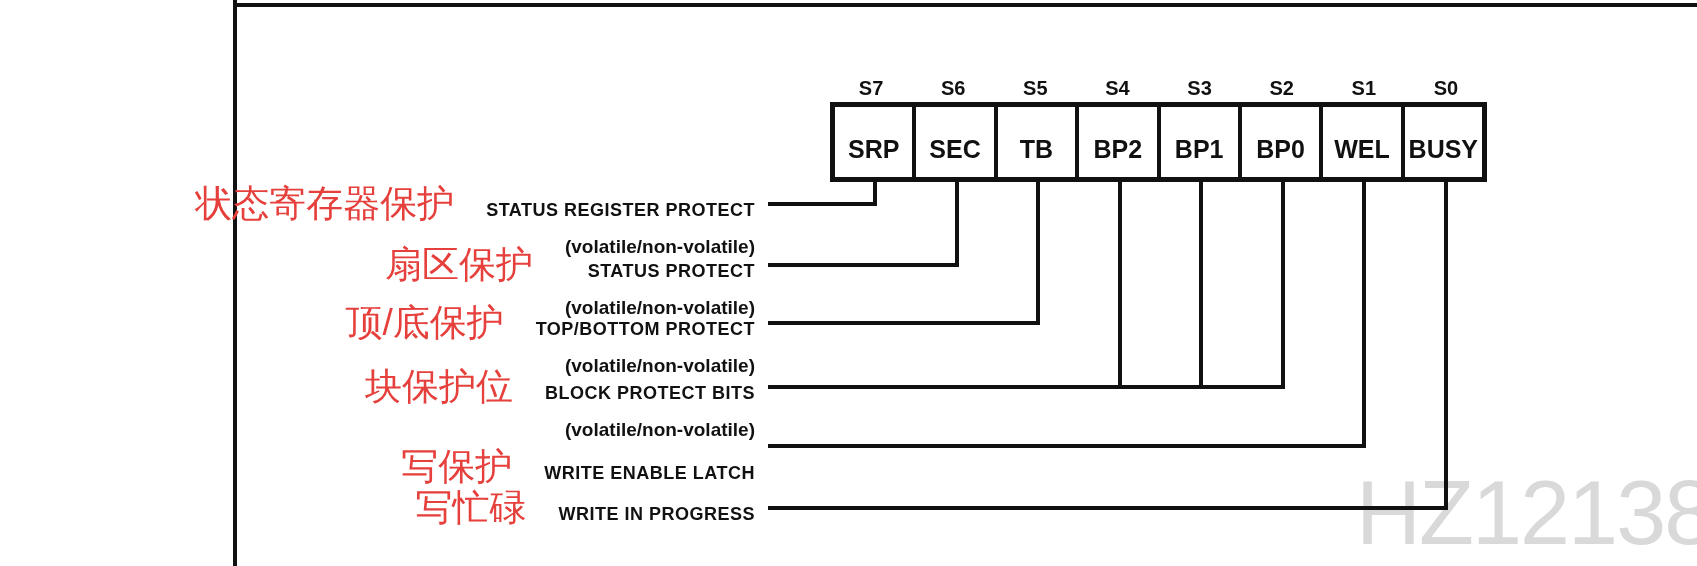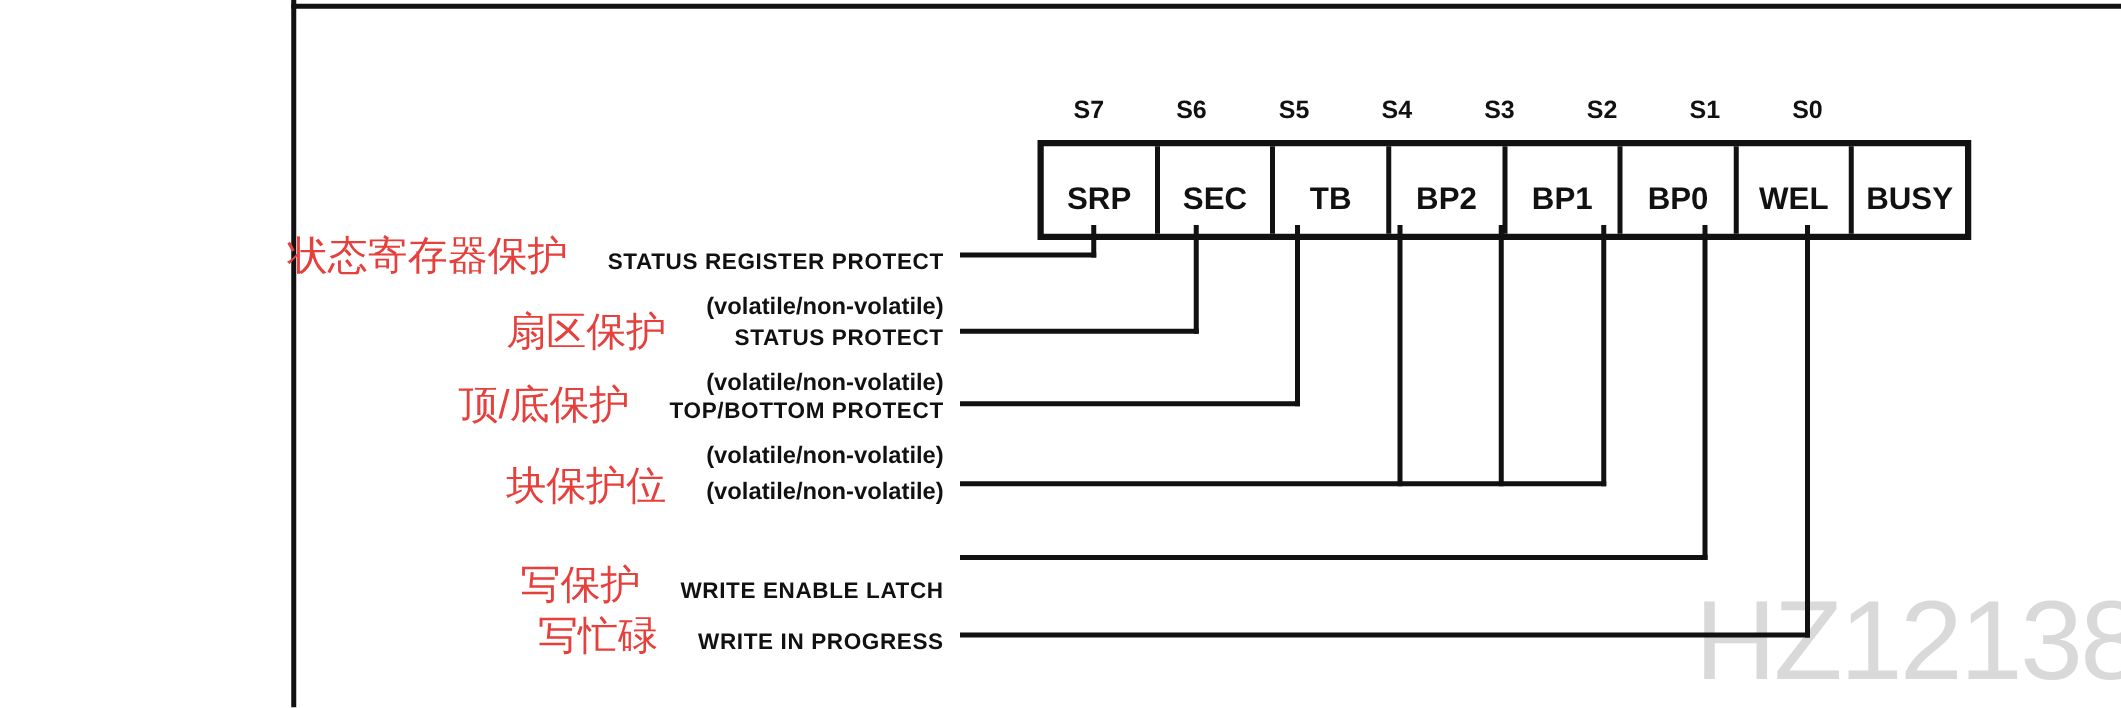--- a/index.html
+++ b/index.html
@@ -25,21 +25,21 @@
     position:absolute;left:830px;top:68px;width:657px;height:32px;
     display:flex;z-index:3;
   }
   .bit-index{
     flex:1;display:flex;align-items:flex-end;justify-content:center;
     font-size:20px;font-weight:600;line-height:1.2;
   }
 
   
   .register-box{
-    position:absolute;left:830px;top:112px;width:747px;height:80px;
+    position:absolute;left:830px;top:102px;width:657px;height:80px;
     box-sizing:border-box;border:5px solid #111;background:#fff;
     display:flex;z-index:3;
   }
   .bit-cell{
     flex:1;display:flex;align-items:center;justify-content:center;
     padding-top:14px;box-sizing:border-box;
     border-right:4px solid #111;
     font-size:25px;font-weight:600;letter-spacing:0px;
   }
   .bit-cell:last-child{border-right:none;}
@@ -69,21 +69,21 @@
     display:flex;align-items:baseline;gap:32px;justify-content:flex-end;
     white-space:nowrap;
   }
   .r-1{top:189px;}
   .r-2{top:250px;}
   .r-3{top:308px;}
   .r-4{top:372px;}
   .r-5{top:452px;}
   .r-6{top:493px;gap:32px;}
   .zh-label{
-    color:#e6403d;font-size:32px;font-weight:500;line-height:30px;
+    color:#e6403d;font-size:37px;font-weight:500;line-height:30px;
   }
   .en-block{text-align:right;}
   .en-main{font-size:18px;font-weight:600;line-height:30px;letter-spacing:0.5px;}
   .en-sub{font-size:19px;font-weight:600;line-height:21px;margin-top:11px;}
   .en-sub:empty{display:none;}
 </style>
 </head>
 <body>
 
 <div class="frame-v"></div>
@@ -149,20 +149,21 @@
   <span class="zh-label">顶/底保护</span>
   <span class="en-block">
     <div class="en-main">TOP/BOTTOM PROTECT</div>
     <div class="en-sub">(volatile/non-volatile)</div>
   </span>
 </div>
 
 <div class="label-row r-4">
   <span class="zh-label">块保护位</span>
   <span class="en-block">
+    <div class="en-main">BLOCK PROTECT BITS</div>
     <div class="en-sub">(volatile/non-volatile)</div>
   </span>
 </div>
 
 <div class="label-row r-5">
   <span class="zh-label">写保护</span>
   <span class="en-block">
     <div class="en-main">WRITE ENABLE LATCH</div>
 
   </span>

